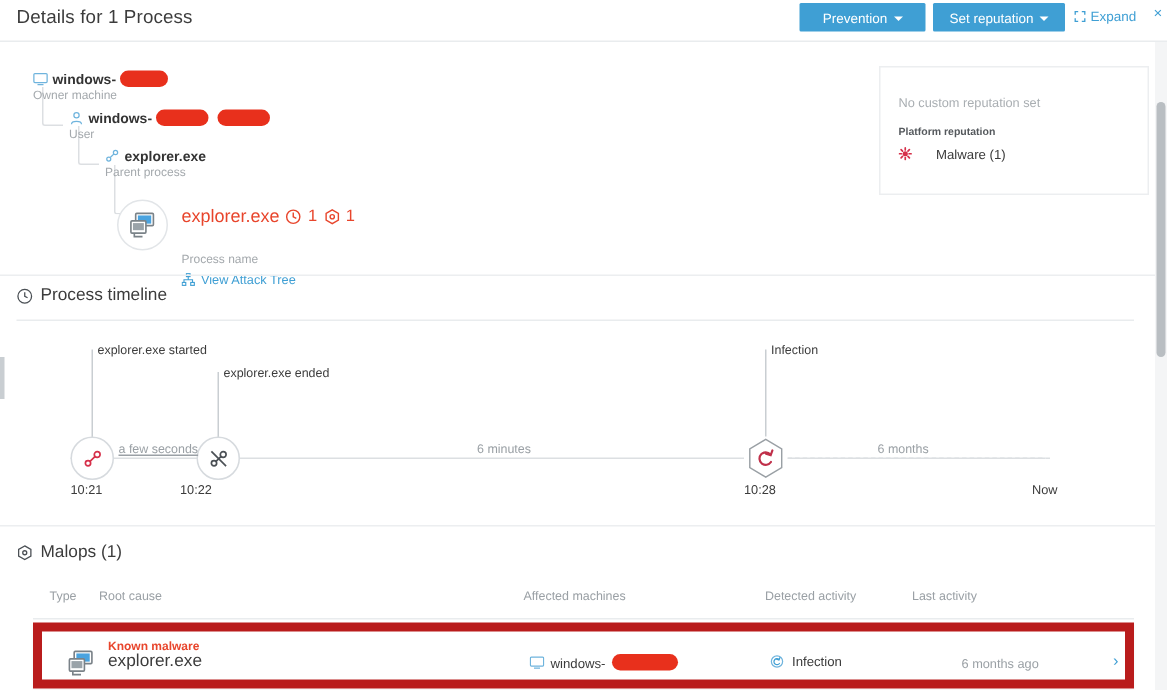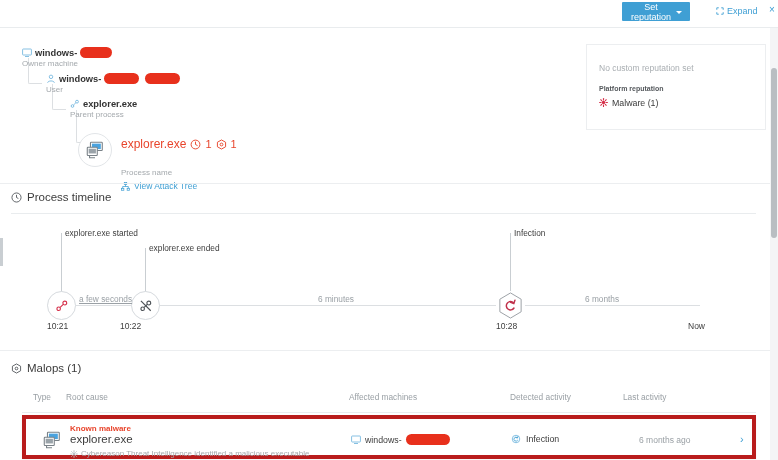--- a/index.html
+++ b/index.html
@@ -36,21 +36,21 @@
     color: #ffffff;
     font-size: 9px;
     border: none;
     border-radius: 1px;
     display: flex; align-items: center; justify-content: center;
     cursor: pointer;
     padding: 0 8px;
     gap: 4px;
   }
   #btn-prevention { left: 533px; width: 84px; }
-  #btn-set-rep   { left: 622px; width: 68px; }
+  #btn-set-rep   { left: 622px; width: 88px; }
   .caret {
     display: inline-block;
     width: 0; height: 0;
     border-left: 3px solid transparent;
     border-right: 3px solid transparent;
     border-top: 3.4px solid #ffffff;
     margin-top: 1px;
   }
   .expand-link {
     position: absolute; left: 716px; top: 6px;
@@ -124,21 +124,21 @@
     position: absolute; left: 12px; top: 18px;
     font-size: 8.5px; color: #a9aeb2;
   }
   .rep-plat {
     position: absolute; left: 12px; top: 40px;
     font-size: 7px; color: #55595d; font-weight: bold;
   }
   .rep-val {
     position: absolute; left: 12px; top: 53px;
     font-size: 8.8px; color: #3a3a3a;
-    display: flex; gap: 4px;
+    display: flex; gap: 16px;
   }
 
   
   .sec-head {
     position: absolute; left: 11px;
     font-size: 11.5px; color: #3c3c3c;
     display: flex; align-items: center; gap: 5px;
   }
   .sec-rule {
     position: absolute; left: 11px; width: 745px; height: 1px; background: #e9ecee;
@@ -184,21 +184,21 @@
   .th {
     position: absolute; font-size: 8.3px; color: #9aa0a5; top: 0;
   }
   .tbl-head-rule {
     position: absolute; left: 22px; top: 20px; width: 734px; height: 1px; background: #e9ecee;
   }
   .malop-row {
     position: absolute; left: 22px; top: 60px;
     width: 734px; height: 44px;
     background: #ffffff;
-    border: 4px solid #b91c1c;
+    border: 6px solid #b91c1c;
     box-shadow: 0 1px 2px rgba(0,0,0,0.05);
   }
   .row-ico { position: absolute; left: 16px; top: 11px; }
   .row-known {
     position: absolute; left: 44px; top: 5px;
     font-size: 8px; color: #e8452c; font-weight: bold;
   }
   .row-name {
     position: absolute; left: 44px; top: 14px;
     font-size: 11.5px; color: #3c3c3c;
@@ -241,21 +241,26 @@
     position: absolute; left: 0; top: 238px; width: 3px; height: 28px;
     background: #c9ced2;
   }
 </style>
 </head>
 <body>
 
 <div class="app">
 
   <div class="header">
-
+    <div class="header-title">Details for 1 Process</div>
+
+    <button class="btn-blue" id="btn-prevention">
+      <span>Prevention</span>
+      <span class="caret"></span>
+    </button>
 
     <button class="btn-blue" id="btn-set-rep">
       <span>Set reputation</span>
       <span class="caret"></span>
     </button>
 
     <div class="expand-link">
       <svg width="8" height="8" viewBox="0 0 10 10">
         <path d="M1 3.5 V1 H3.5 M6.5 1 H9 V3.5 M9 6.5 V9 H6.5 M3.5 9 H1 V6.5" fill="none" stroke="#3f9fd4" stroke-width="1.1"></path>
       </svg>
@@ -433,52 +438,36 @@
     </svg>
     <span>Malops (1)</span>
   </div>
 
   <div class="malops">
     <div class="tbl-head">
       <div class="th" style="left:33px;">Type</div>
       <div class="th" style="left:66px;">Root cause</div>
       <div class="th" style="left:349px;">Affected machines</div>
       <div class="th" style="left:510px;">Detected activity</div>
-      <div class="th" style="left:623px;">Last activity</div>
+      <div class="th" style="left:608px;">Last activity</div>
       <div class="tbl-head-rule"></div>
     </div>
 
     <div class="malop-row">
       <div class="row-ico">
         <svg width="20" height="20" viewBox="0 0 22 22">
           <rect x="6" y="2.5" width="13" height="9" rx="0.8" fill="#ffffff" stroke="#7a8288" stroke-width="1.2"></rect>
           <rect x="7.6" y="4" width="9.8" height="6" fill="#4aa3df"></rect>
           <rect x="2.5" y="8" width="11" height="9" rx="0.8" fill="#ffffff" stroke="#7a8288" stroke-width="1.2"></rect>
           <rect x="4" y="9.6" width="8" height="5.2" fill="#9aa3a9"></rect>
           <path d="M5 17 L5 19.5 L11 19.5" fill="none" stroke="#7a8288" stroke-width="1.2"></path>
         </svg>
       </div>
       <div class="row-known">Known malware</div>
       <div class="row-name">explorer.exe</div>
-      <div class="row-desc">
-        <svg width="8" height="8" viewBox="0 0 12 12">
-          <circle cx="6" cy="6" r="2.1" fill="#b9bec2"></circle>
-          <g stroke="#b9bec2" stroke-width="1.4" stroke-linecap="round">
-            <path d="M6 1 V2.6"></path>
-              <path d="M6 9.4 V11"></path>
-            <path d="M1 6 H2.6"></path>
-              <path d="M9.4 6 H11"></path>
-            <path d="M2.4 2.4 L3.6 3.6"></path>
-              <path d="M8.4 8.4 L9.6 9.6"></path>
-            <path d="M9.6 2.4 L8.4 3.6"></path>
-              <path d="M3.6 8.4 L2.4 9.6"></path>
-          </g>
-        </svg>
-        <span>Cybereason Threat Intelligence identified a malicious executable</span>
-      </div>
 
       <div class="row-machine">
         <svg width="10" height="10" viewBox="0 0 12 12">
           <rect x="0.7" y="1.2" width="10.6" height="7.2" rx="0.8" fill="none" stroke="#6fb4dd" stroke-width="1"></rect>
           <rect x="3.6" y="9.6" width="4.8" height="1" fill="#6fb4dd"></rect>
         </svg>
         <span>windows-</span>
         <span class="redact" style="width:44px;"></span>
       </div>
 

